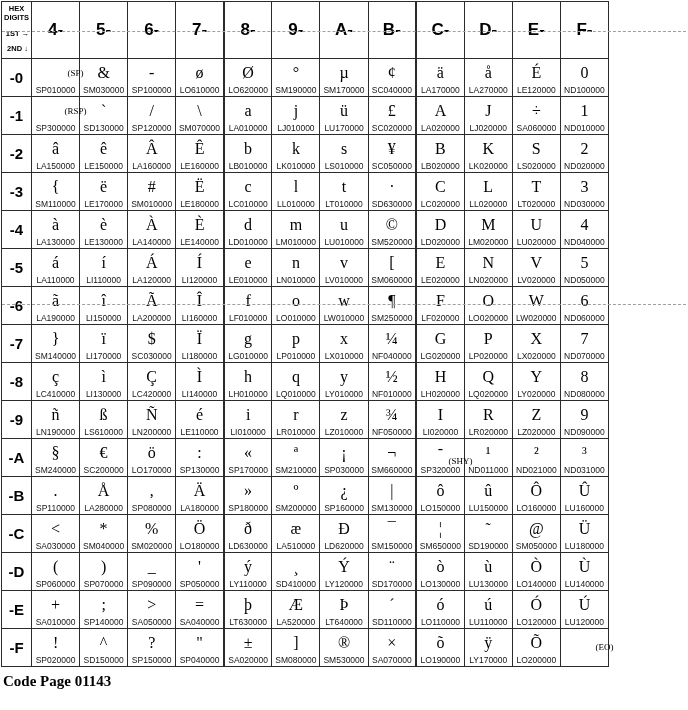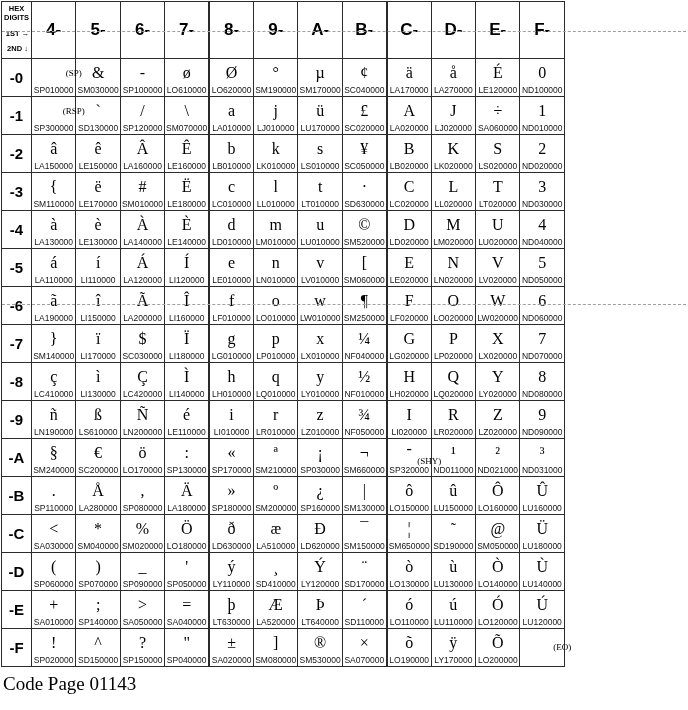--- a/index.html
+++ b/index.html
@@ -1,37 +1,37 @@
 <!DOCTYPE html>
 <html><head>
 <meta charset="utf-8">
 <style>
   html,body{margin:0;padding:0;background:#fff;}
   body{width:688px;height:710px;position:relative;font-family:"Liberation Sans",sans-serif;color:#000;}
-  table{border-collapse:collapse;table-layout:fixed;width:564px;margin:1px 8px 0 1px;}
+  table{border-collapse:collapse;table-layout:fixed;width:608px;margin:1px 8px 0 1px;}
   th,td{border:1px solid #2b2b2b;padding:0;}
   thead tr{height:57px;}
   thead th.colh{font-size:17px;font-weight:bold;font-family:"Liberation Sans",sans-serif;}
   th.corner{width:30px;font-weight:bold;font-size:7.5px;vertical-align:top;padding-top:3px;}
   .corner-title{text-align:center;line-height:1.15;}
   .corner-arrows{text-align:center;padding-left:2px;margin-top:5px;line-height:1.9;font-size:7.5px;}
   tbody tr{height:37.5px;}
   tbody th.rowh{font-size:15px;font-weight:bold;}
   td.cell{vertical-align:top;}
   .grp{border-right:2.5px solid #2b2b2b;}
   .cellwrap{display:flex;flex-direction:column;height:37px;align-items:stretch;}
   .g{flex:1;display:flex;flex-direction:column;align-items:center;justify-content:center;
      font-family:"Liberation Serif",serif;font-size:16px;line-height:1;padding-top:2px;}
   .note{font-family:"Liberation Serif",serif;font-size:9px;line-height:1;padding-left:40px;}
   .code{font-size:8.5px;line-height:1;text-align:center;padding-bottom:2px;color:#141414;
         font-family:"Liberation Sans",sans-serif;}
   .dashline{position:absolute;left:2px;width:684px;border-top:1px dashed #9f9f9f;pointer-events:none;}
   #dash1{top:31px;}
   #dash2{top:304px;}
-  .caption{margin:6px 0 0 3px;font-family:"Liberation Serif",serif;font-weight:normal;font-size:19px;}
+  .caption{margin:6px 0 0 3px;font-family:"Liberation Serif",serif;font-weight:bold;font-size:15px;}
 </style>
 </head>
 <body>
 
 <table>
   <colgroup>
       <col style="width:30px">
     </colgroup>
   <thead>
     <tr id="col-row">

